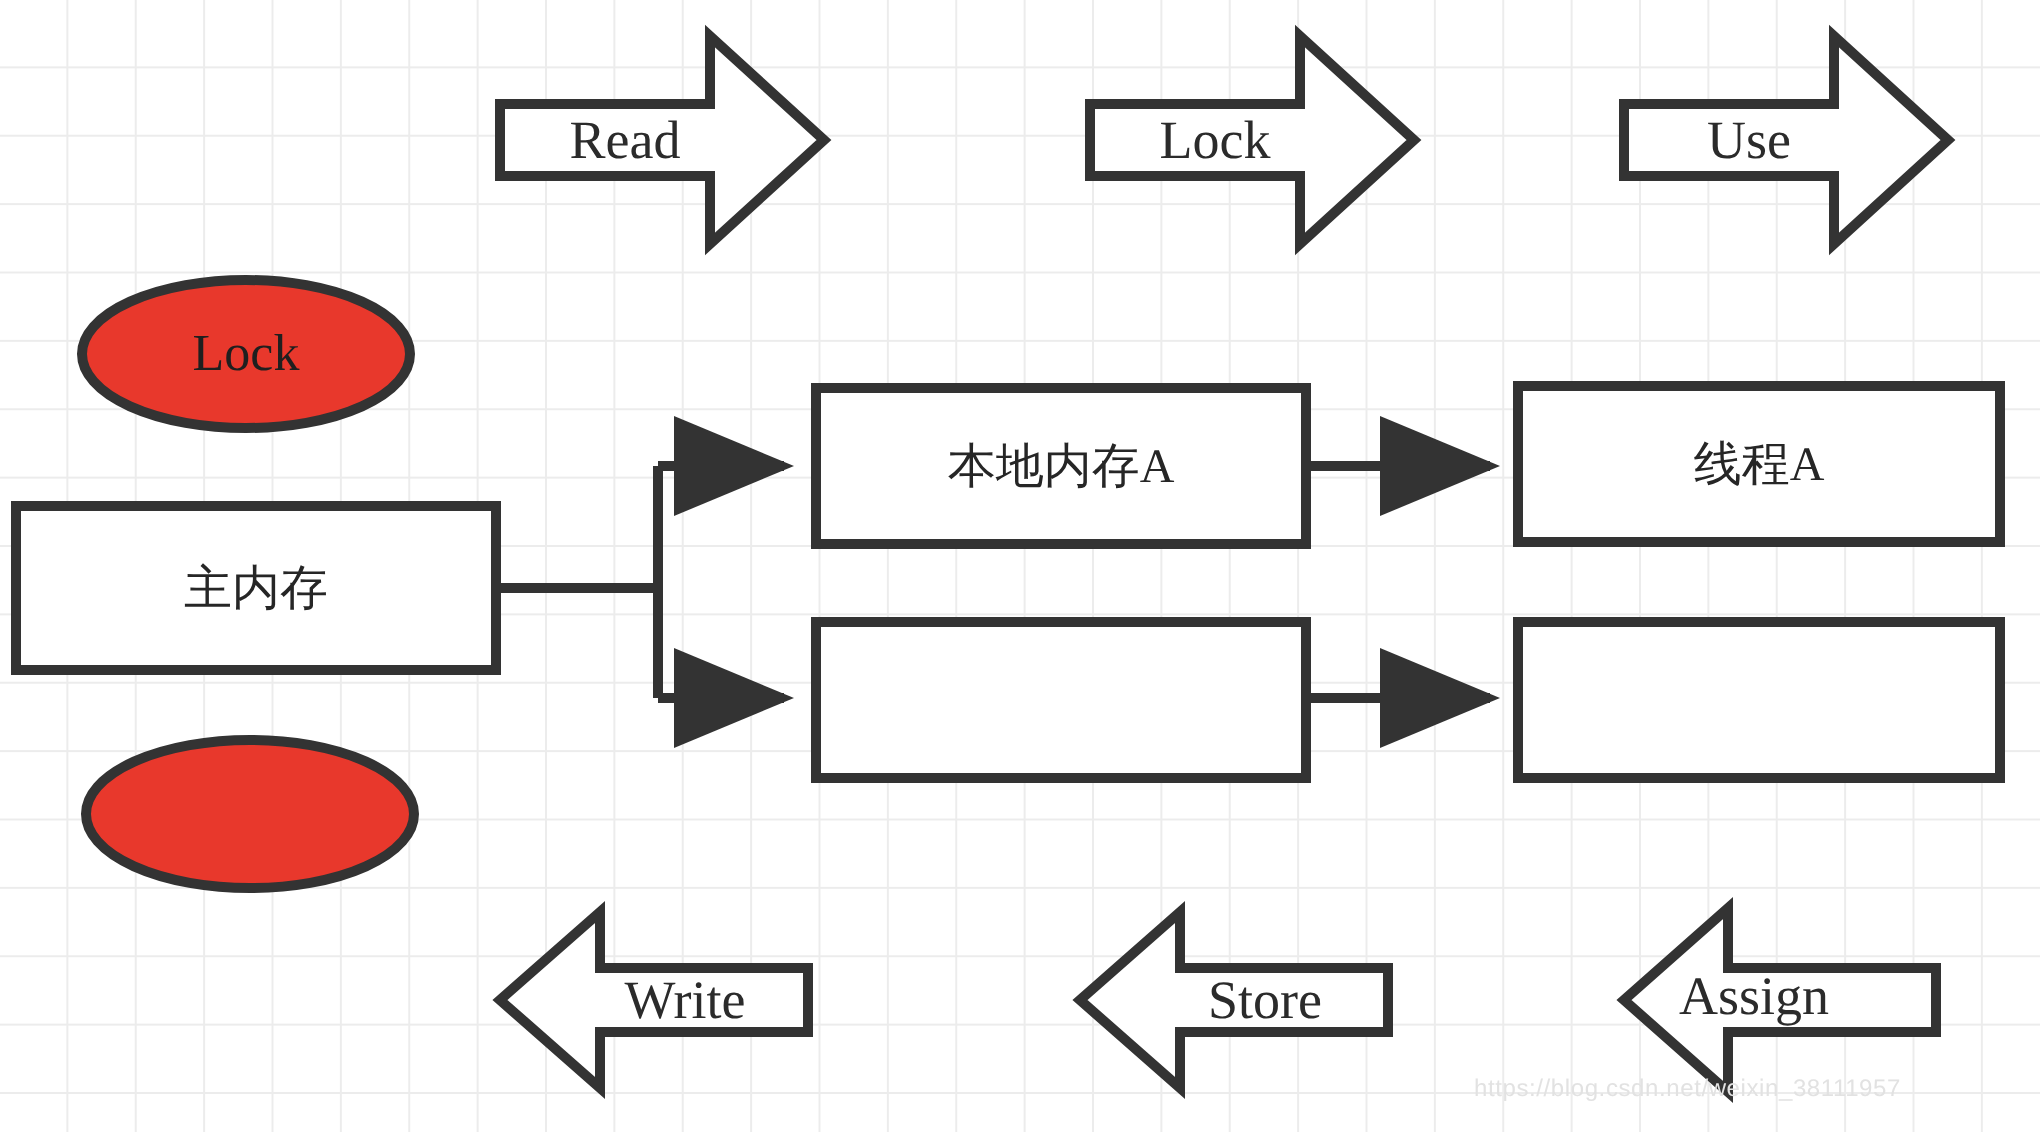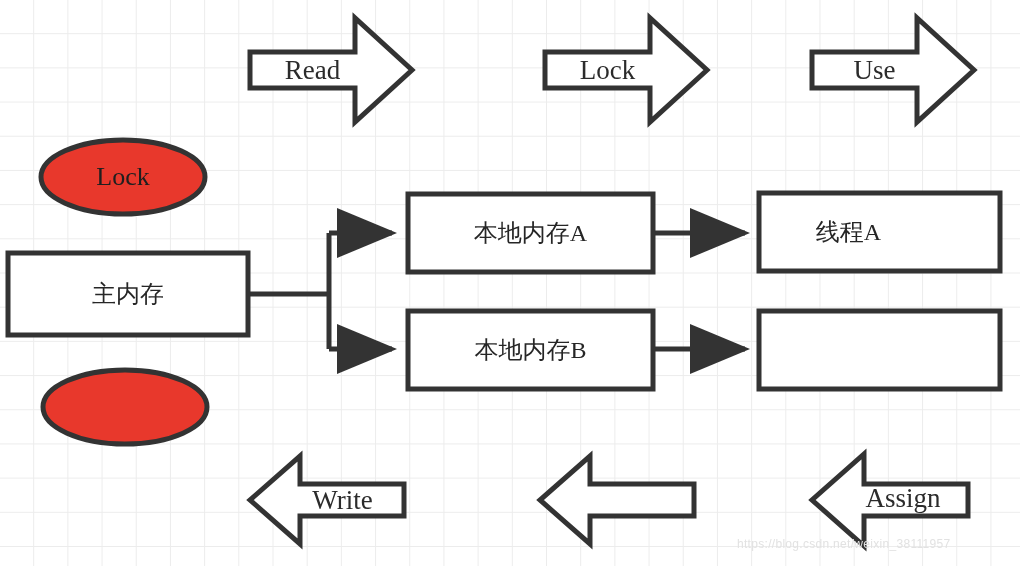--- a/index.html
+++ b/index.html
@@ -126,30 +126,30 @@
   </svg>
 
   <div class="lbl arrow-label" style="left:250px; top:52px; width:125px; height:36px;">Read</div>
 
   <div class="lbl arrow-label" style="left:545px; top:52px; width:125px; height:36px;">Lock</div>
 
   <div class="lbl arrow-label" style="left:812px; top:52px; width:125px; height:36px;">Use</div>
 
   <div class="lbl arrow-label" style="left:280px; top:482px; width:125px; height:36px;">Write</div>
 
+  <div class="lbl arrow-label" style="left:570px; top:482px; width:125px; height:36px;">Store</div>
 
-  <div class="lbl arrow-label" style="left:838px; top:482px; width:130px; height:32px;">Assign</div>
+  <div class="lbl arrow-label" style="left:812px; top:482px; width:130px; height:32px;">Assign</div>
 
   <div class="lbl ellipse-label" style="left:41px; top:158px; width:164px; height:38px;">Lock</div>
 
 
   <div class="lbl box-label" style="left:8px; top:253px; width:240px; height:82px;">主内存</div>
 
   <div class="lbl box-label" style="left:408px; top:194px; width:245px; height:78px;">本地内存A</div>
 
-  <div class="lbl box-label" style="left:408px; top:311px; width:245px; height:78px;">本地内存B</div>
 
-  <div class="lbl box-label" style="left:728px; top:193px; width:241px; height:78px;">线程A</div>
+  <div class="lbl box-label" style="left:759px; top:193px; width:241px; height:78px;">线程A</div>
 
 
   <div class="watermark">https://blog.csdn.net/weixin_38111957</div>
 
 </div>
 
 </body></html>

